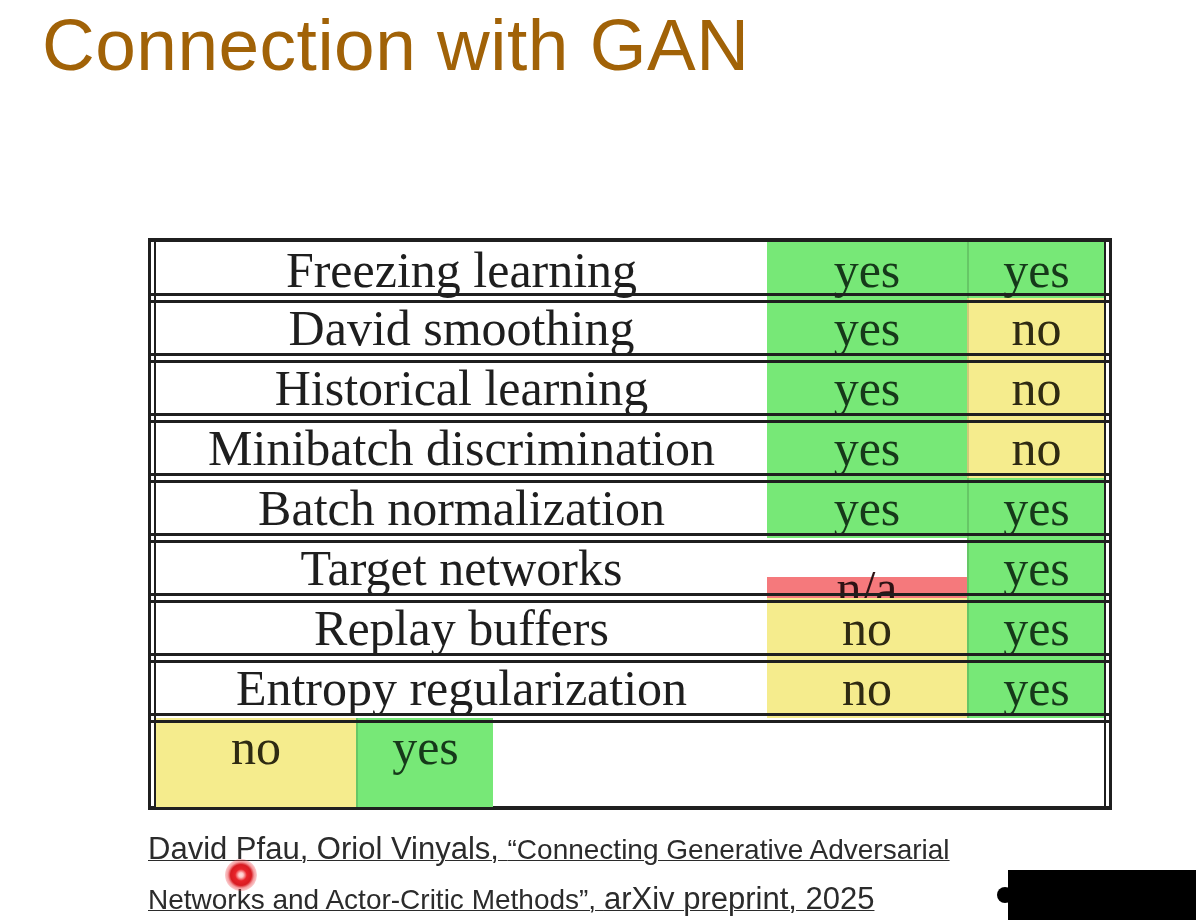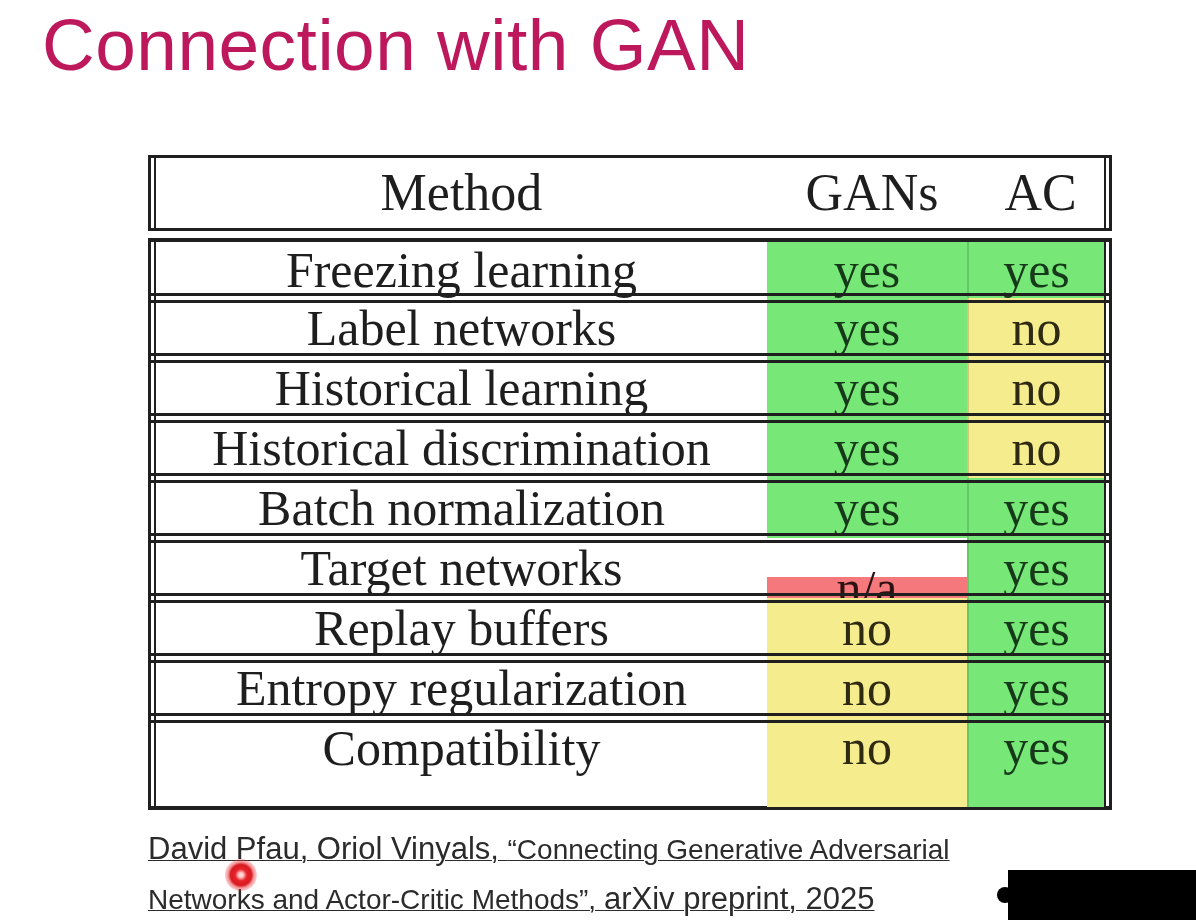--- a/index.html
+++ b/index.html
@@ -6,21 +6,21 @@
   .slide {
     position:relative; width:1196px; height:922px; margin:0 auto;
     background:#ffffff; overflow:hidden;
     font-family:"Liberation Sans", sans-serif;
   }
 
   
   .title {
     position:absolute; left:42px; top:8px; margin:0;
     font-size:73px; line-height:1; font-weight:400; letter-spacing:0.5px;
-    color:#be185d;
+    color:#a16207;
   }
 
   
   .tbl-header {
     position:absolute; left:148px; top:155px; width:964px; height:76px;
     box-sizing:border-box; border:3px solid #1f1f1f;
     display:flex; background:#fff;
   }
   .tbl-header::after {
     content:""; position:absolute; top:0; bottom:0; left:3px; right:3px;
@@ -92,51 +92,46 @@
     background:#000; border-radius:50%;
   }
 </style>
 </head>
 <body>
 
 <div class="slide">
 
   <h1 class="title">Connection with GAN</h1>
 
-  <div class="tbl-header">
-    <div class="c c-method">Method</div>
-    <div class="c c-gans">GANs</div>
-    <div class="c c-ac">AC</div>
-  </div>
 
   <div class="tbl-body">
 
     <div class="trow r0">
       <div class="c c-method">Freezing learning</div>
       <div class="c c-gans" style="background-color: rgb(119, 232, 119); color: rgb(22, 57, 26);">yes</div>
       <div class="c c-ac" style="background-color: rgb(119, 232, 119); color: rgb(22, 57, 26);">yes</div>
     </div>
 
     <div class="trow r1">
       <div class="sep"></div>
-      <div class="c c-method">Label networks</div>
+      <div class="c c-method">David smoothing</div>
       <div class="c c-gans" style="background-color: rgb(119, 232, 119); color: rgb(22, 57, 26);">yes</div>
       <div class="c c-ac" style="background-color: rgb(245, 236, 141); color: rgb(46, 42, 18);">no</div>
     </div>
 
     <div class="trow r2">
       <div class="sep"></div>
       <div class="c c-method">Historical learning</div>
       <div class="c c-gans" style="background-color: rgb(119, 232, 119); color: rgb(22, 57, 26);">yes</div>
       <div class="c c-ac" style="background-color: rgb(245, 236, 141); color: rgb(46, 42, 18);">no</div>
     </div>
 
     <div class="trow r3">
       <div class="sep"></div>
-      <div class="c c-method">Historical discrimination</div>
+      <div class="c c-method">Minibatch discrimination</div>
       <div class="c c-gans" style="background-color: rgb(119, 232, 119); color: rgb(22, 57, 26);">yes</div>
       <div class="c c-ac" style="background-color: rgb(245, 236, 141); color: rgb(46, 42, 18);">no</div>
     </div>
 
     <div class="trow r4">
       <div class="sep"></div>
       <div class="c c-method">Batch normalization</div>
       <div class="c c-gans" style="background-color: rgb(119, 232, 119); color: rgb(22, 57, 26);">yes</div>
       <div class="c c-ac" style="background-color: rgb(119, 232, 119); color: rgb(22, 57, 26);">yes</div>
     </div>
@@ -157,21 +152,20 @@
 
     <div class="trow r7">
       <div class="sep"></div>
       <div class="c c-method">Entropy regularization</div>
       <div class="c c-gans" style="background-color: rgb(245, 236, 141); color: rgb(46, 42, 18);">no</div>
       <div class="c c-ac" style="background-color: rgb(119, 232, 119); color: rgb(22, 57, 26);">yes</div>
     </div>
 
     <div class="trow r8">
       <div class="sep"></div>
-      <div class="c c-method">Compatibility</div>
       <div class="c c-gans" style="background-color: rgb(245, 236, 141); color: rgb(46, 42, 18);">no</div>
       <div class="c c-ac" style="background-color: rgb(119, 232, 119); color: rgb(22, 57, 26);">yes</div>
     </div>
 
   </div>
 
   <div class="citation">
     <div class="cite-line">
       <span class="seg-big">David Pfau, Oriol Vinyals, </span><span class="seg-small">“Connecting Generative Adversarial</span>
     </div>

